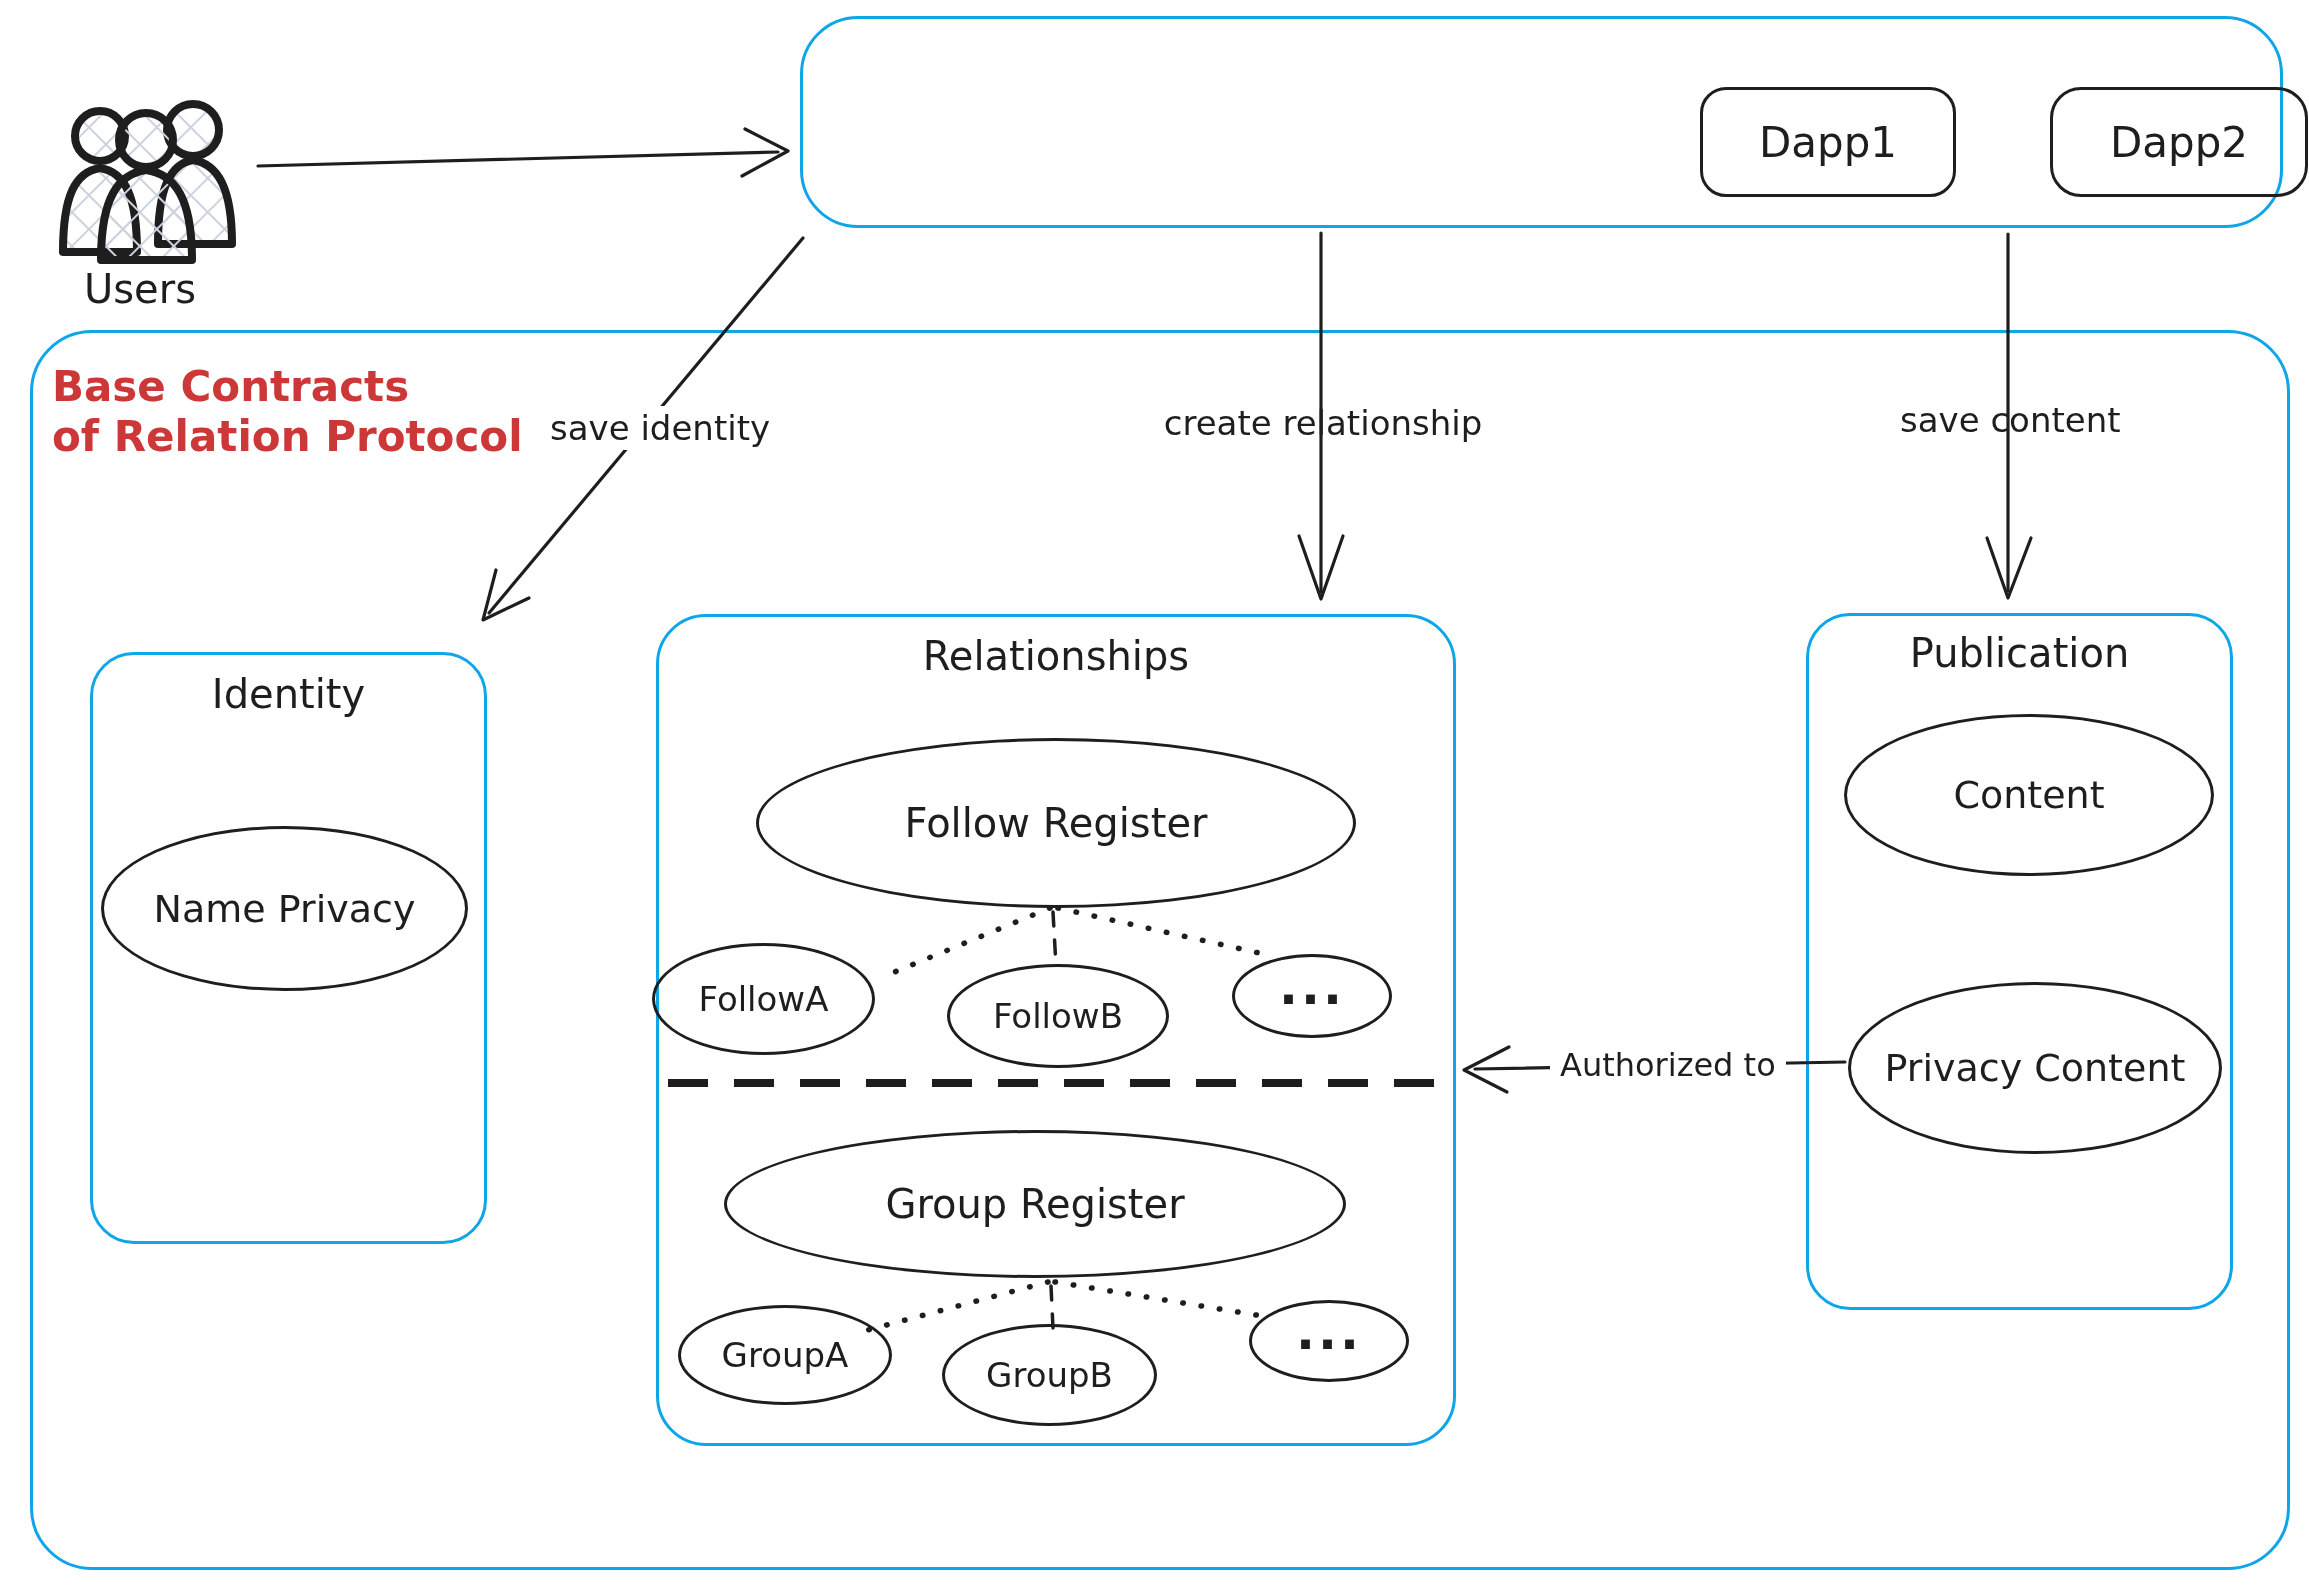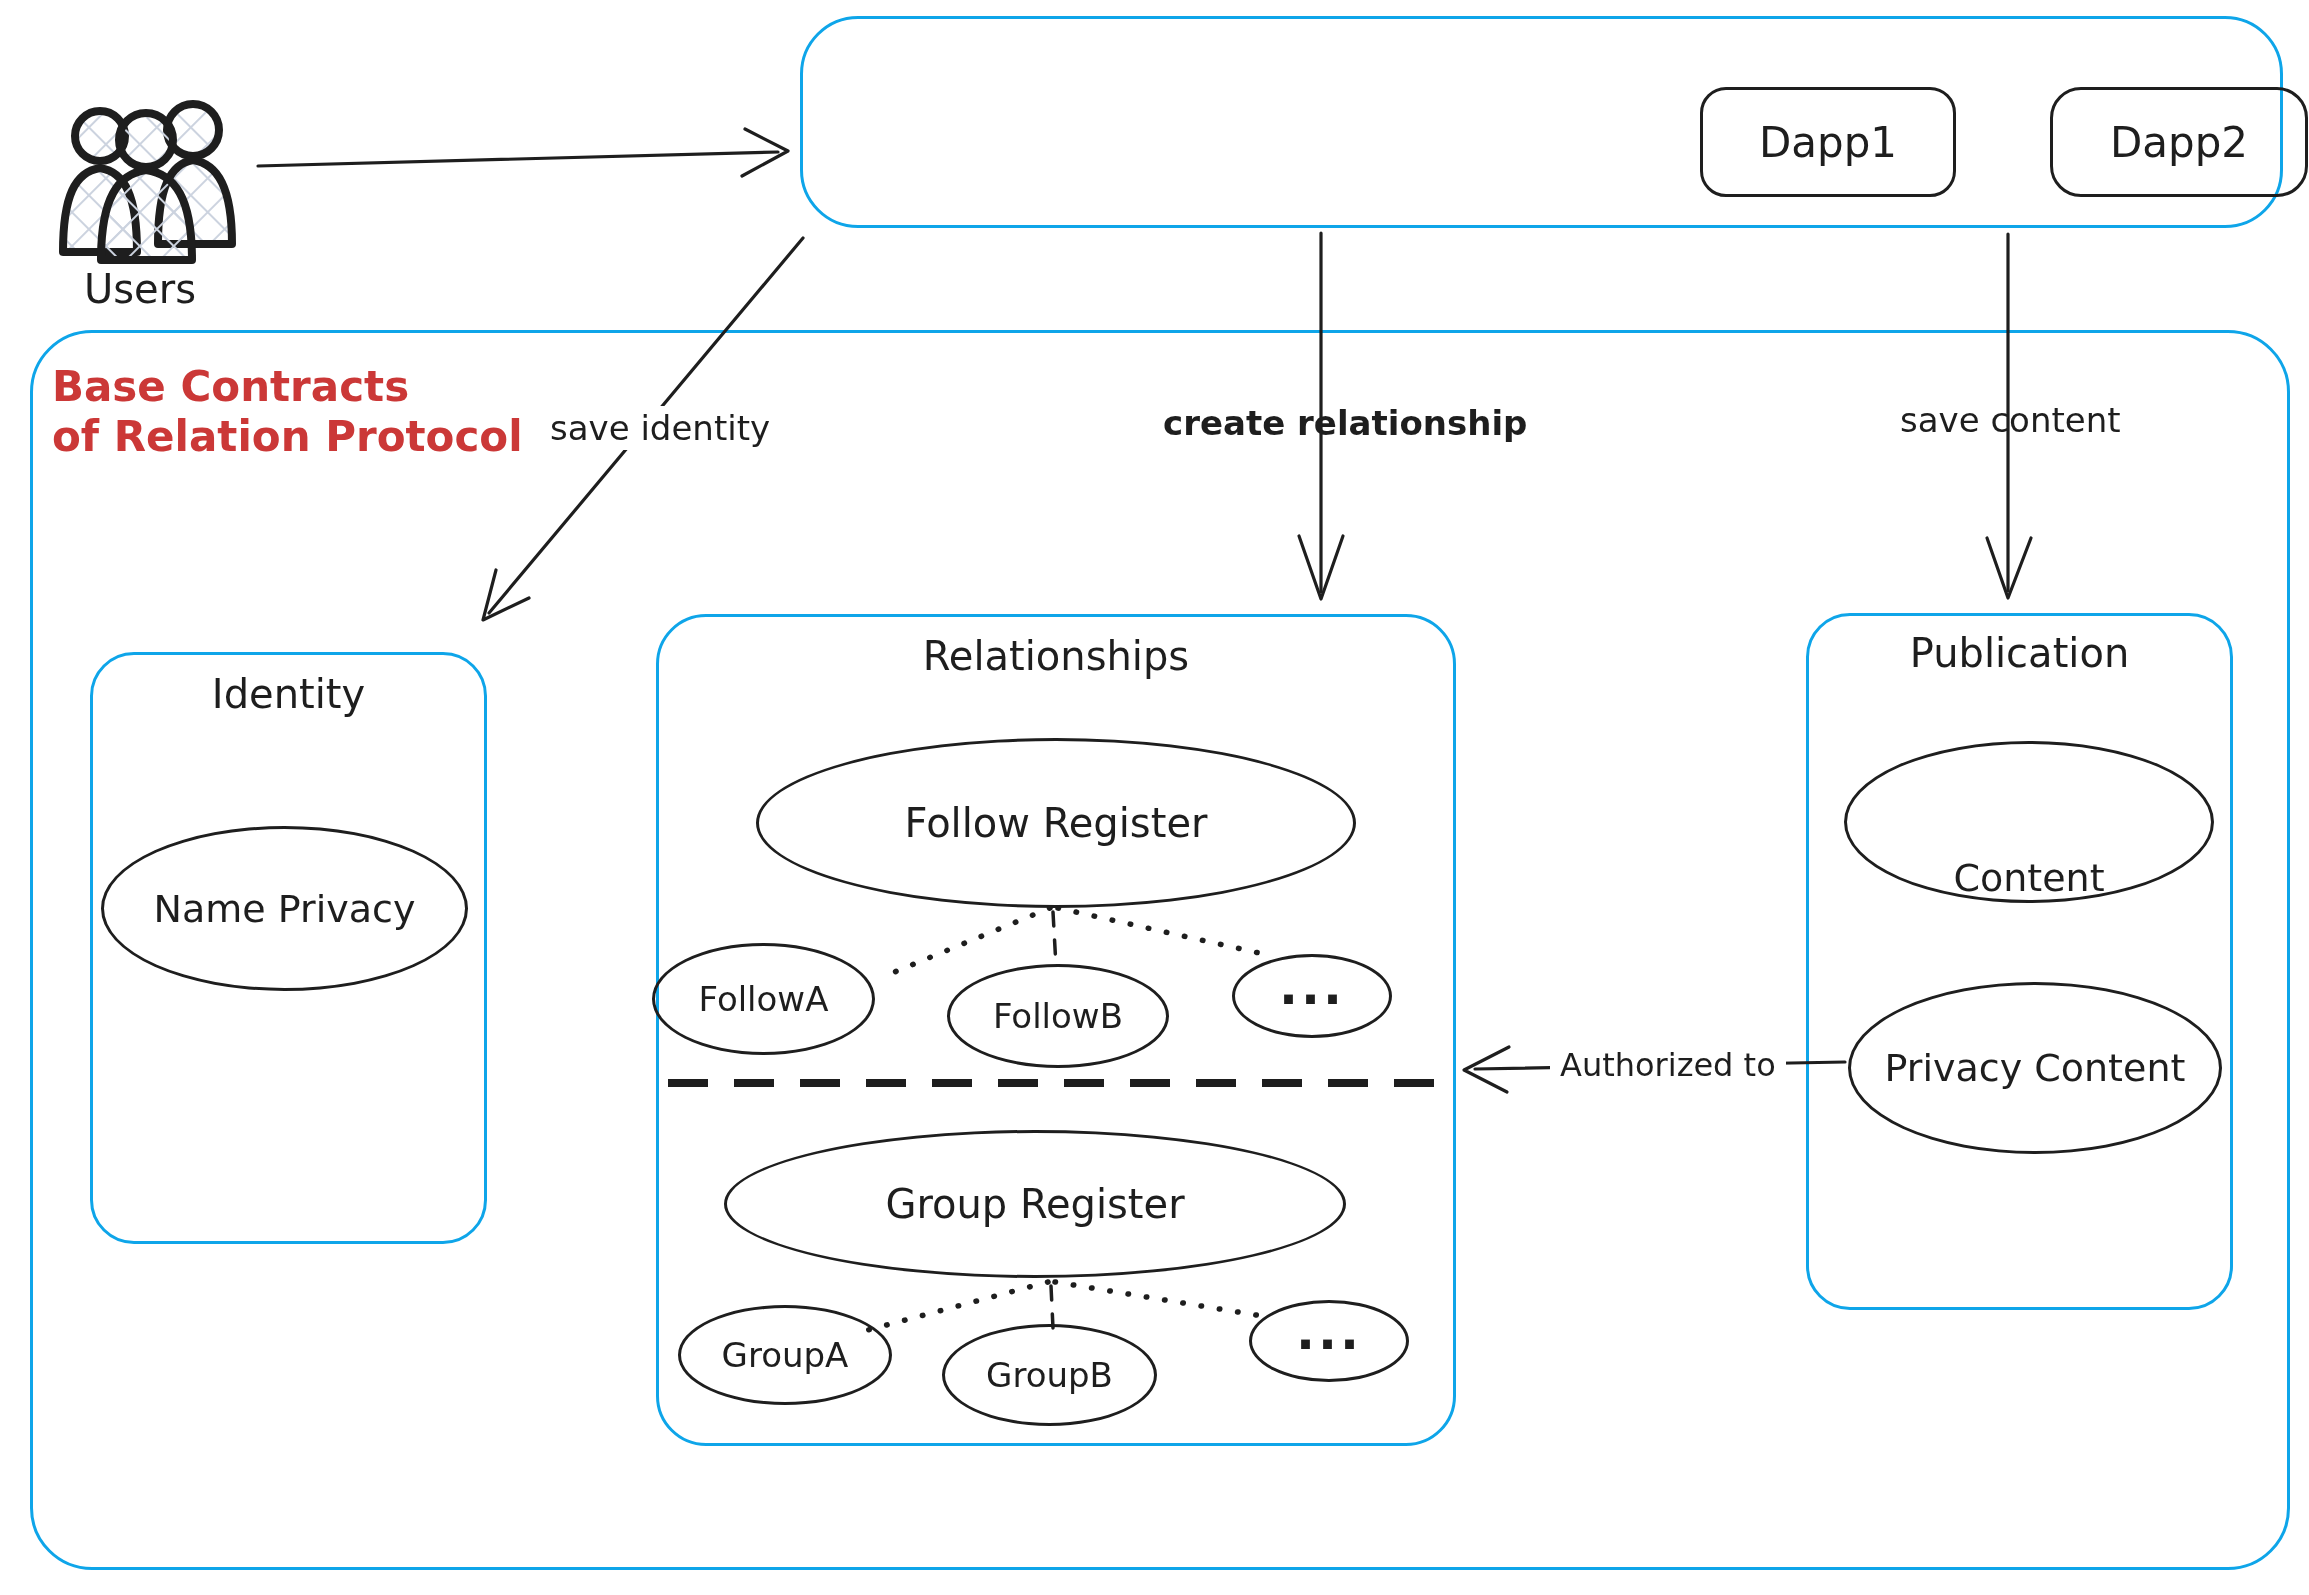--- a/index.html
+++ b/index.html
@@ -29,33 +29,33 @@
 
   .name-service{left:101px;top:826px;width:367px;height:165px;font-size:38px;}
   .follow-register{left:756px;top:738px;width:600px;height:170px;font-size:40px;}
   .follow-a{left:652px;top:943px;width:223px;height:112px;font-size:34px;text-align:right;}
   .follow-b{left:947px;top:964px;width:222px;height:104px;font-size:34px;}
   .follow-more{left:1232px;top:954px;width:160px;height:84px;}
   .group-register{left:724px;top:1130px;width:622px;height:148px;font-size:40px;}
   .group-a{left:678px;top:1305px;width:214px;height:100px;font-size:34px;}
   .group-b{left:942px;top:1324px;width:215px;height:102px;font-size:34px;}
   .group-more{left:1249px;top:1300px;width:160px;height:82px;}
-  .content-ell{left:1844px;top:741px;width:370px;height:162px;font-size:38px;align-items:flex-end;}
+  .content-ell{left:1844px;top:714px;width:370px;height:162px;font-size:38px;}
   .privacy-ell{left:1848px;top:982px;width:374px;height:172px;font-size:38px;}
 
   .dots{font-weight:bold;font-size:50px;line-height:0;letter-spacing:3px;padding-bottom:18px;}
 
   
   .users-label{position:absolute;left:58px;top:266px;width:164px;text-align:center;font-size:40px;}
 
   
   .edge-label{position:absolute;font-size:34px;white-space:nowrap;z-index:5;}
   .masked{background:#ffffff;padding:2px 10px;text-align:right;}
   .lbl-save-identity{left:540px;top:406px;}
-  .lbl-create-rel{left:1163px;top:403px;width:320px;text-align:center;font-weight:bold;}
+  .lbl-create-rel{left:1163px;top:403px;width:320px;text-align:center;}
   .lbl-save-content{left:1900px;top:400px;width:216px;text-align:center;}
   .lbl-authorized{left:1550px;top:1044px;font-size:32px;}
 
   svg.overlay{position:absolute;left:0;top:0;width:2309px;height:1595px;z-index:3;pointer-events:none;}
   svg.usersvg{position:absolute;left:55px;top:92px;z-index:2;}
   .stage > .hbox, .stage > .ellipse{z-index:2;}
 </style>
 </head>
 <body>
 

